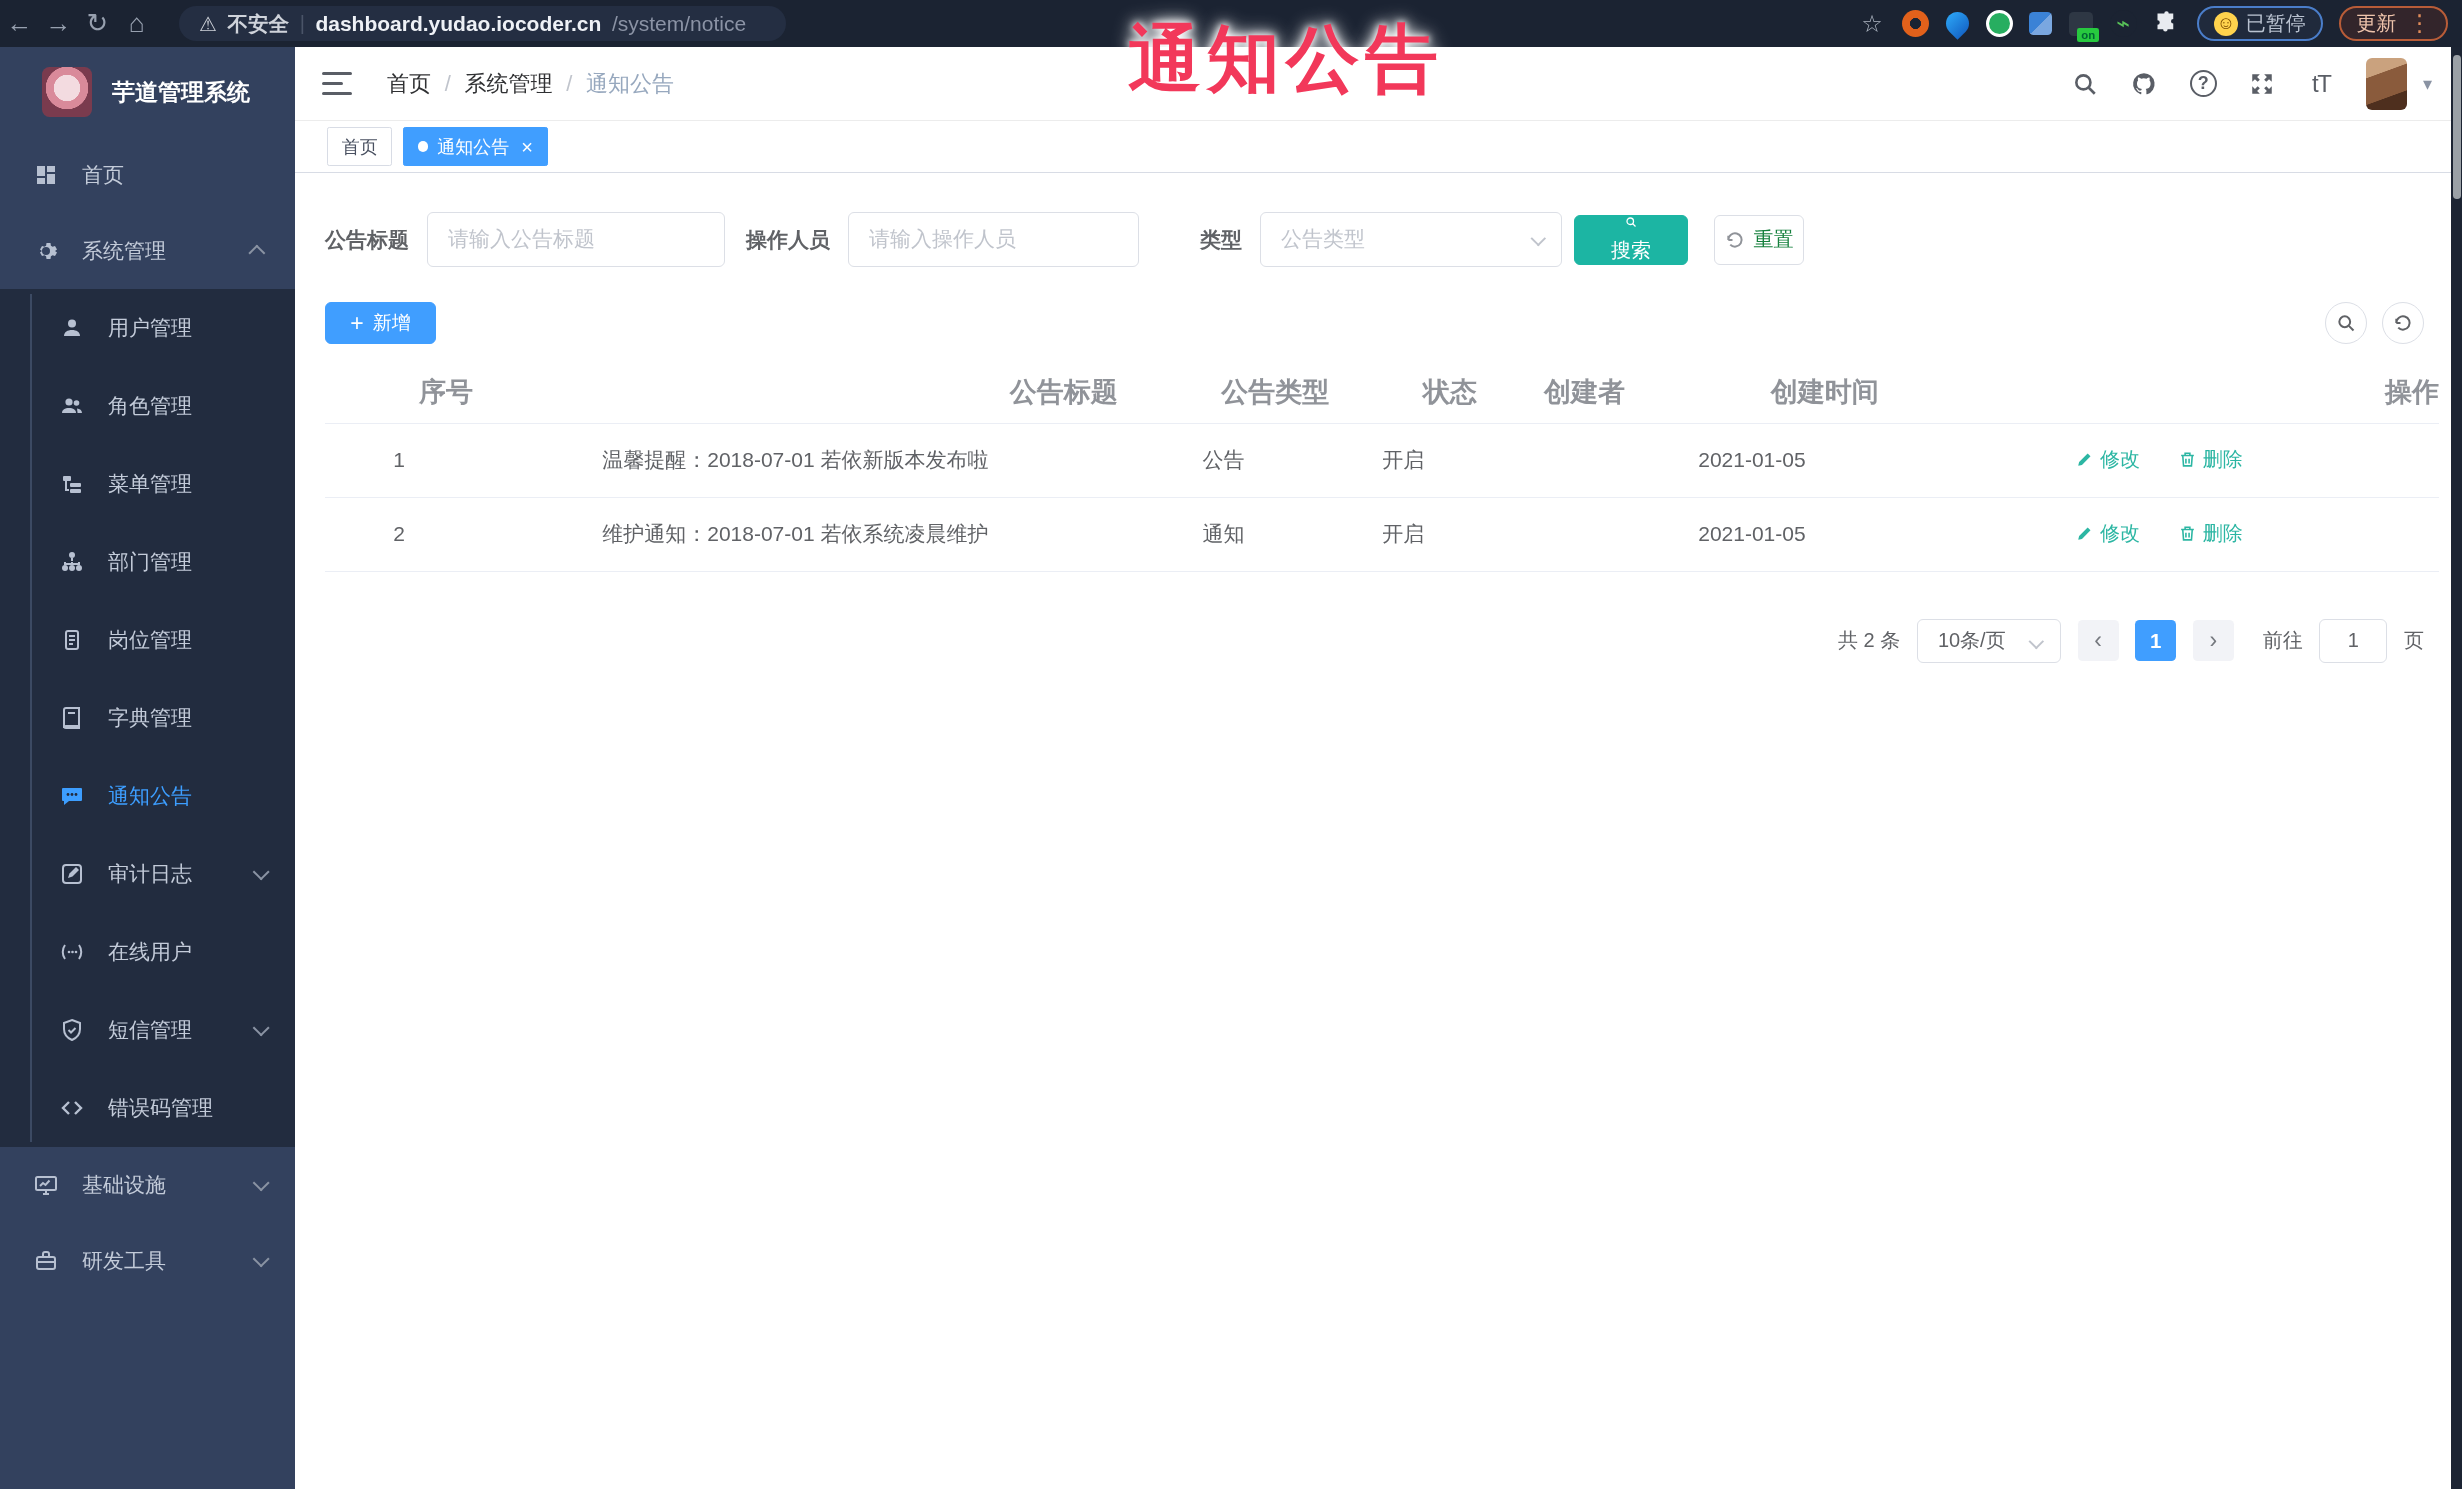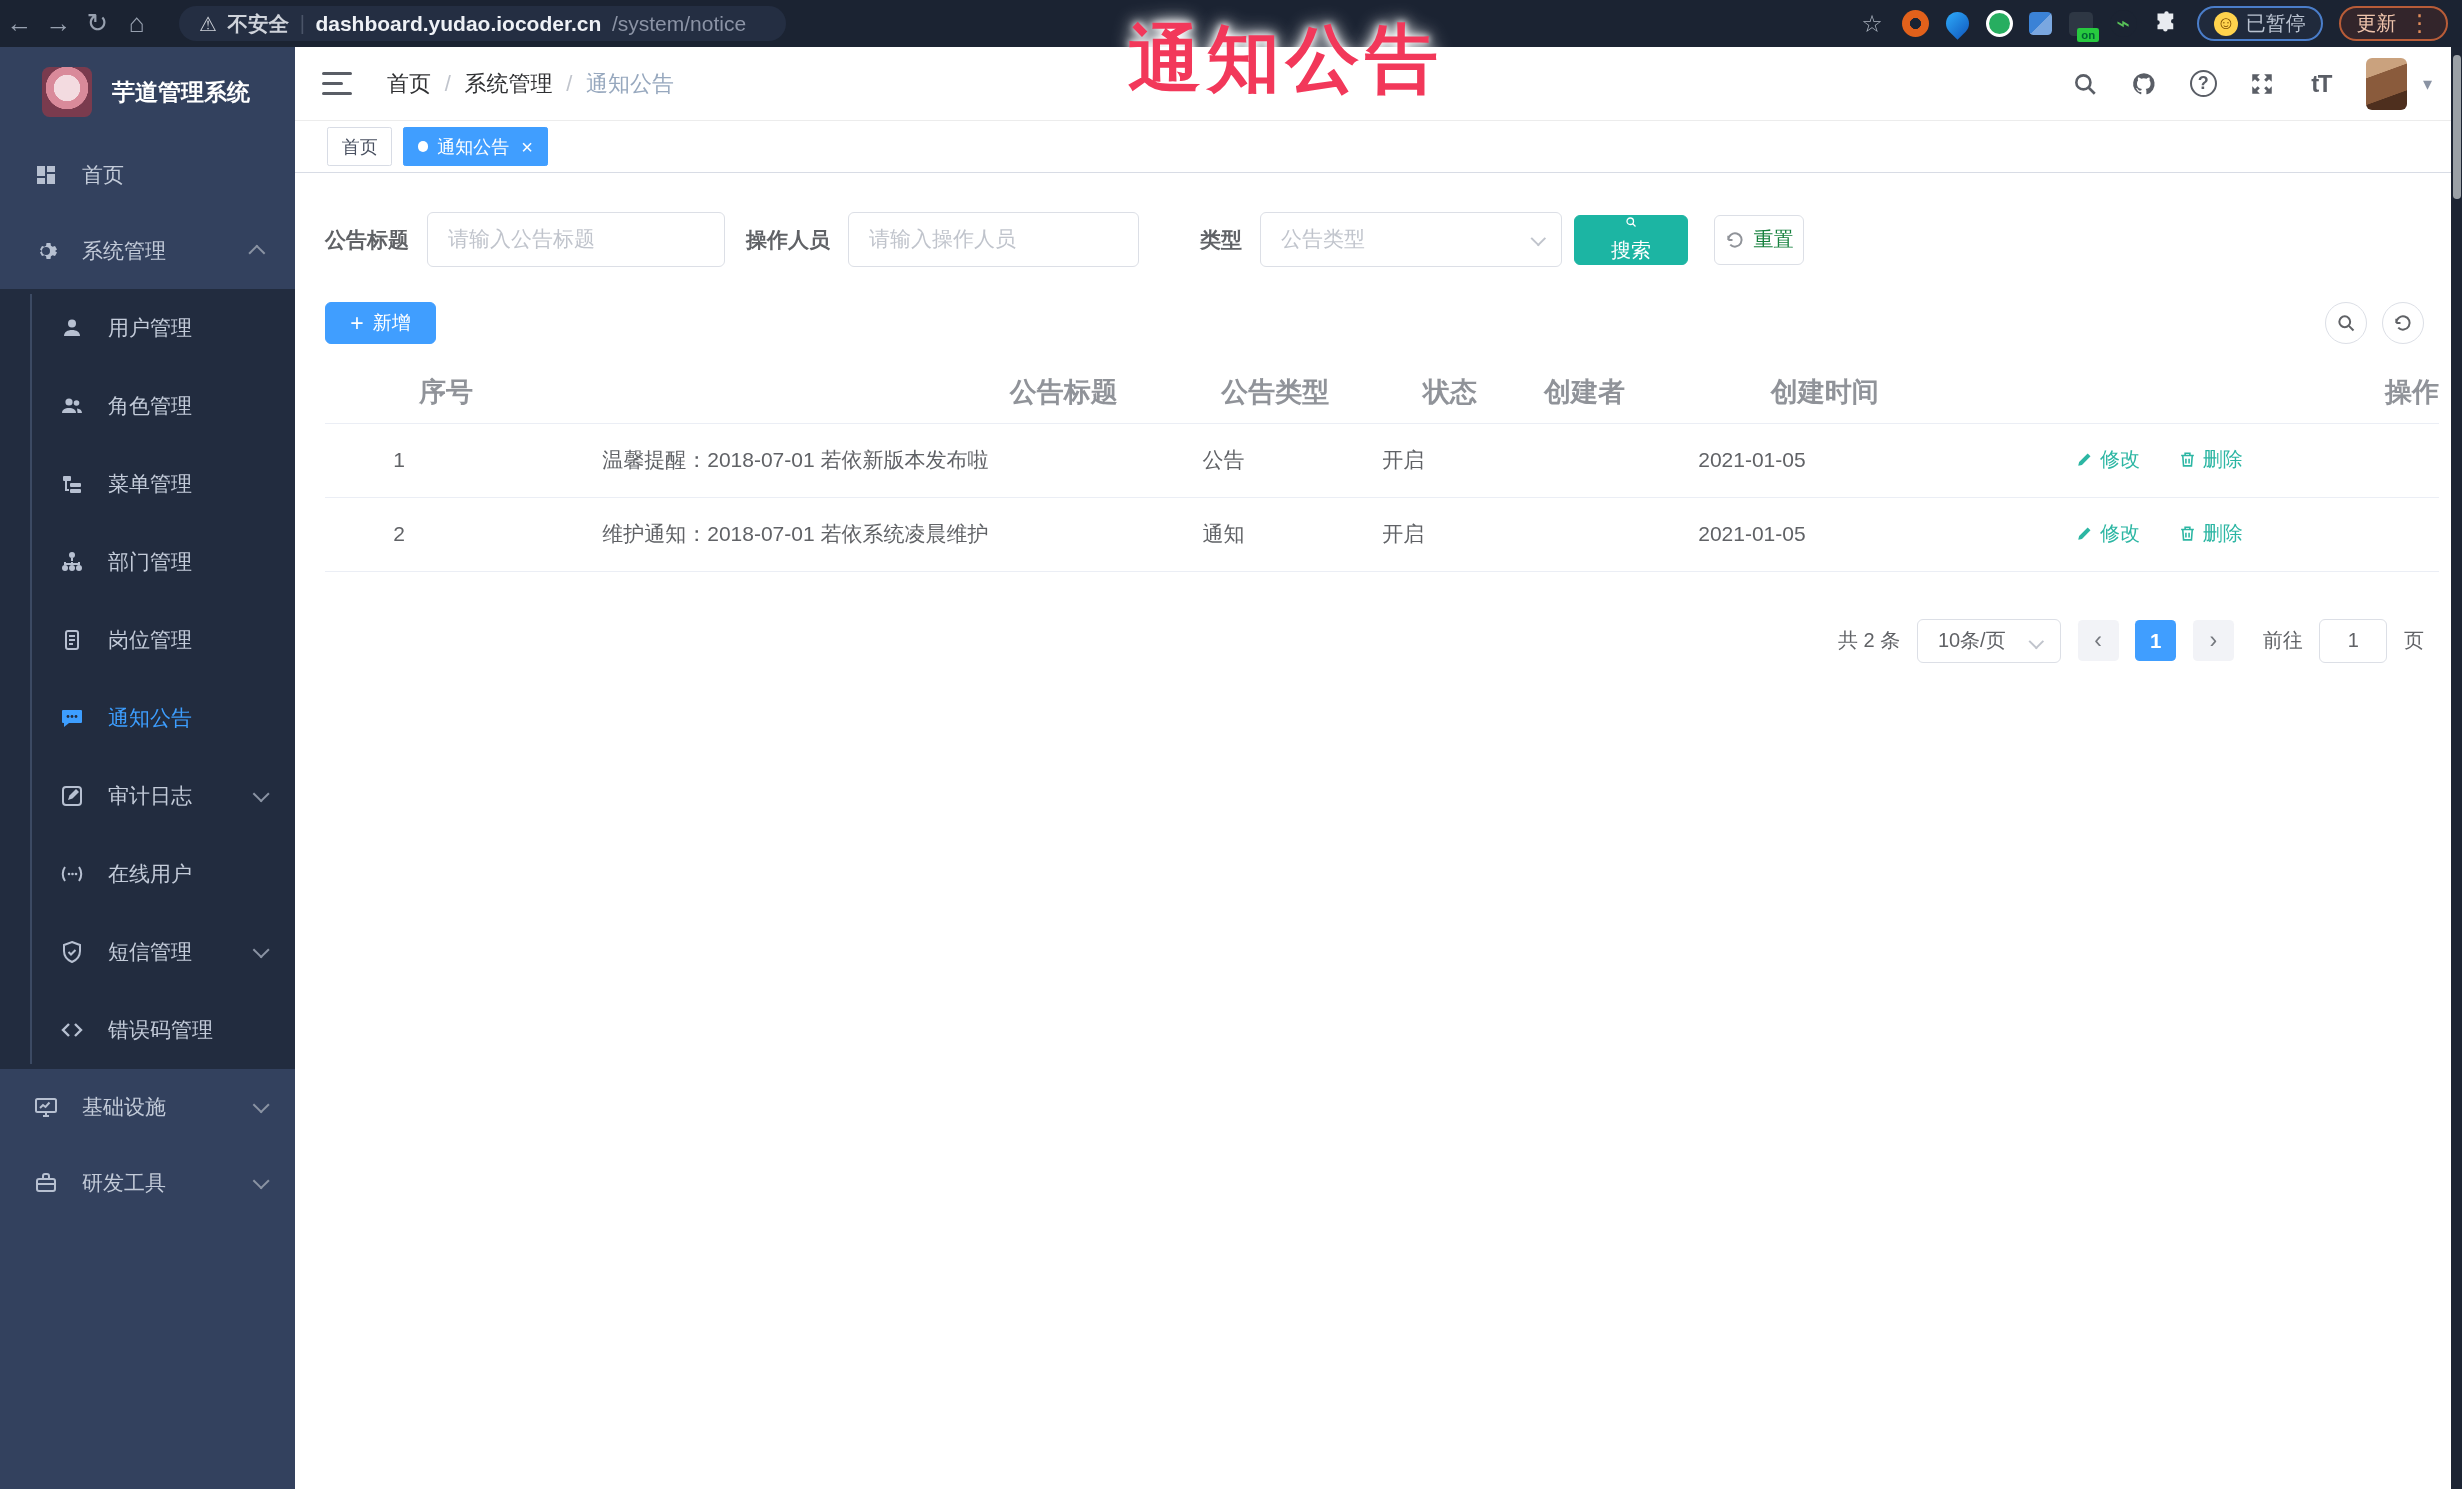--- a/index.html
+++ b/index.html
@@ -65,21 +65,21 @@
   .hamburger i:nth-child(2){ width:70%; }
   .crumbs { margin-left:35px; display:flex; align-items:center; gap:13.7px; font-size:22px; }
   .crumb { color:#303133; cursor:pointer; }
   .crumb-sep { color:#c0c4cc; }
   .crumb.last { color:#97a8be; cursor:default; }
   .nav-right { margin-left:auto; display:flex; align-items:center; gap:30px; padding-right:30px; color:#5a5e66; }
   .nav-right .tool { width:29px; height:29px; display:flex; align-items:center; justify-content:center; cursor:pointer; }
   .nav-right svg { width:26px; height:26px; }
   .qmark { width:27px; height:27px; border:2.3px solid #5a5e66; border-radius:50%; font-size:18px; font-weight:700;
            display:flex; align-items:center; justify-content:center; }
-  .tT { font-size:24px; font-weight:700; letter-spacing:-1.5px; }
+  .tT { font-size:24px; font-weight:400; letter-spacing:-1.5px; }
   .avatar { width:41px; height:52px; border-radius:6px;
             background:linear-gradient(160deg,#caa27e 0 30%,#8a5b3c 31% 70%,#4e2f1e 71% 100%); }
   .av-caret { color:#8a93a3; font-size:18px; margin-left:-13.7px; }
 
   
   .tagsbar { position:absolute; left:295px; top:121px; width:2167px; height:52px; background:#fff;
              border-bottom:1.5px solid #d8dce5; display:flex; align-items:center; gap:10.6px; padding-left:32px; }
   .tag { height:39px; display:flex; align-items:center; gap:9px; padding:0 13.7px; font-size:18px;
          border:1.5px solid #d8dce5; background:#fff; color:#495060; cursor:pointer; border-radius:2.3px; }
   .tag.active { background:#409eff; border-color:#409eff; color:#fff; }
@@ -250,20 +250,30 @@
       <span>部门管理</span>
     </div>
     <div class="menu-item">
       <span class="mi-ic">
         <svg viewBox="0 0 24 24" fill="none" stroke="currentColor" stroke-width="2">
             <rect x="6" y="3" width="12" height="18" rx="2"></rect>
             <path d="M9 8h6M9 12h6M9 16h4"></path>
           </svg>
       </span>
       <span>岗位管理</span>
+    </div>
+    <div class="menu-item">
+      <span class="mi-ic">
+        <svg viewBox="0 0 24 24" fill="none" stroke="currentColor" stroke-width="2">
+            <path d="M4 4a2 2 0 0 1 2-2h13v18H6a2 2 0 0 0-2 2z"></path>
+            <path d="M4 20a2 2 0 0 0 2 2h13v-4"></path>
+            <path d="M8 7h7"></path>
+          </svg>
+      </span>
+      <span>字典管理</span>
     </div>
     <div class="menu-item active">
       <span class="mi-ic">
         <svg viewBox="0 0 24 24" fill="currentColor">
             <path d="M3 4h18a1 1 0 0 1 1 1v11a1 1 0 0 1-1 1H9l-5 4v-4H3a1 1 0 0 1-1-1V5a1 1 0 0 1 1-1z"></path>
             <circle cx="8" cy="10.5" r="1.4" fill="#222c3f"></circle>
             <circle cx="12" cy="10.5" r="1.4" fill="#222c3f"></circle>
             <circle cx="16" cy="10.5" r="1.4" fill="#222c3f"></circle>
           </svg>
       </span>

